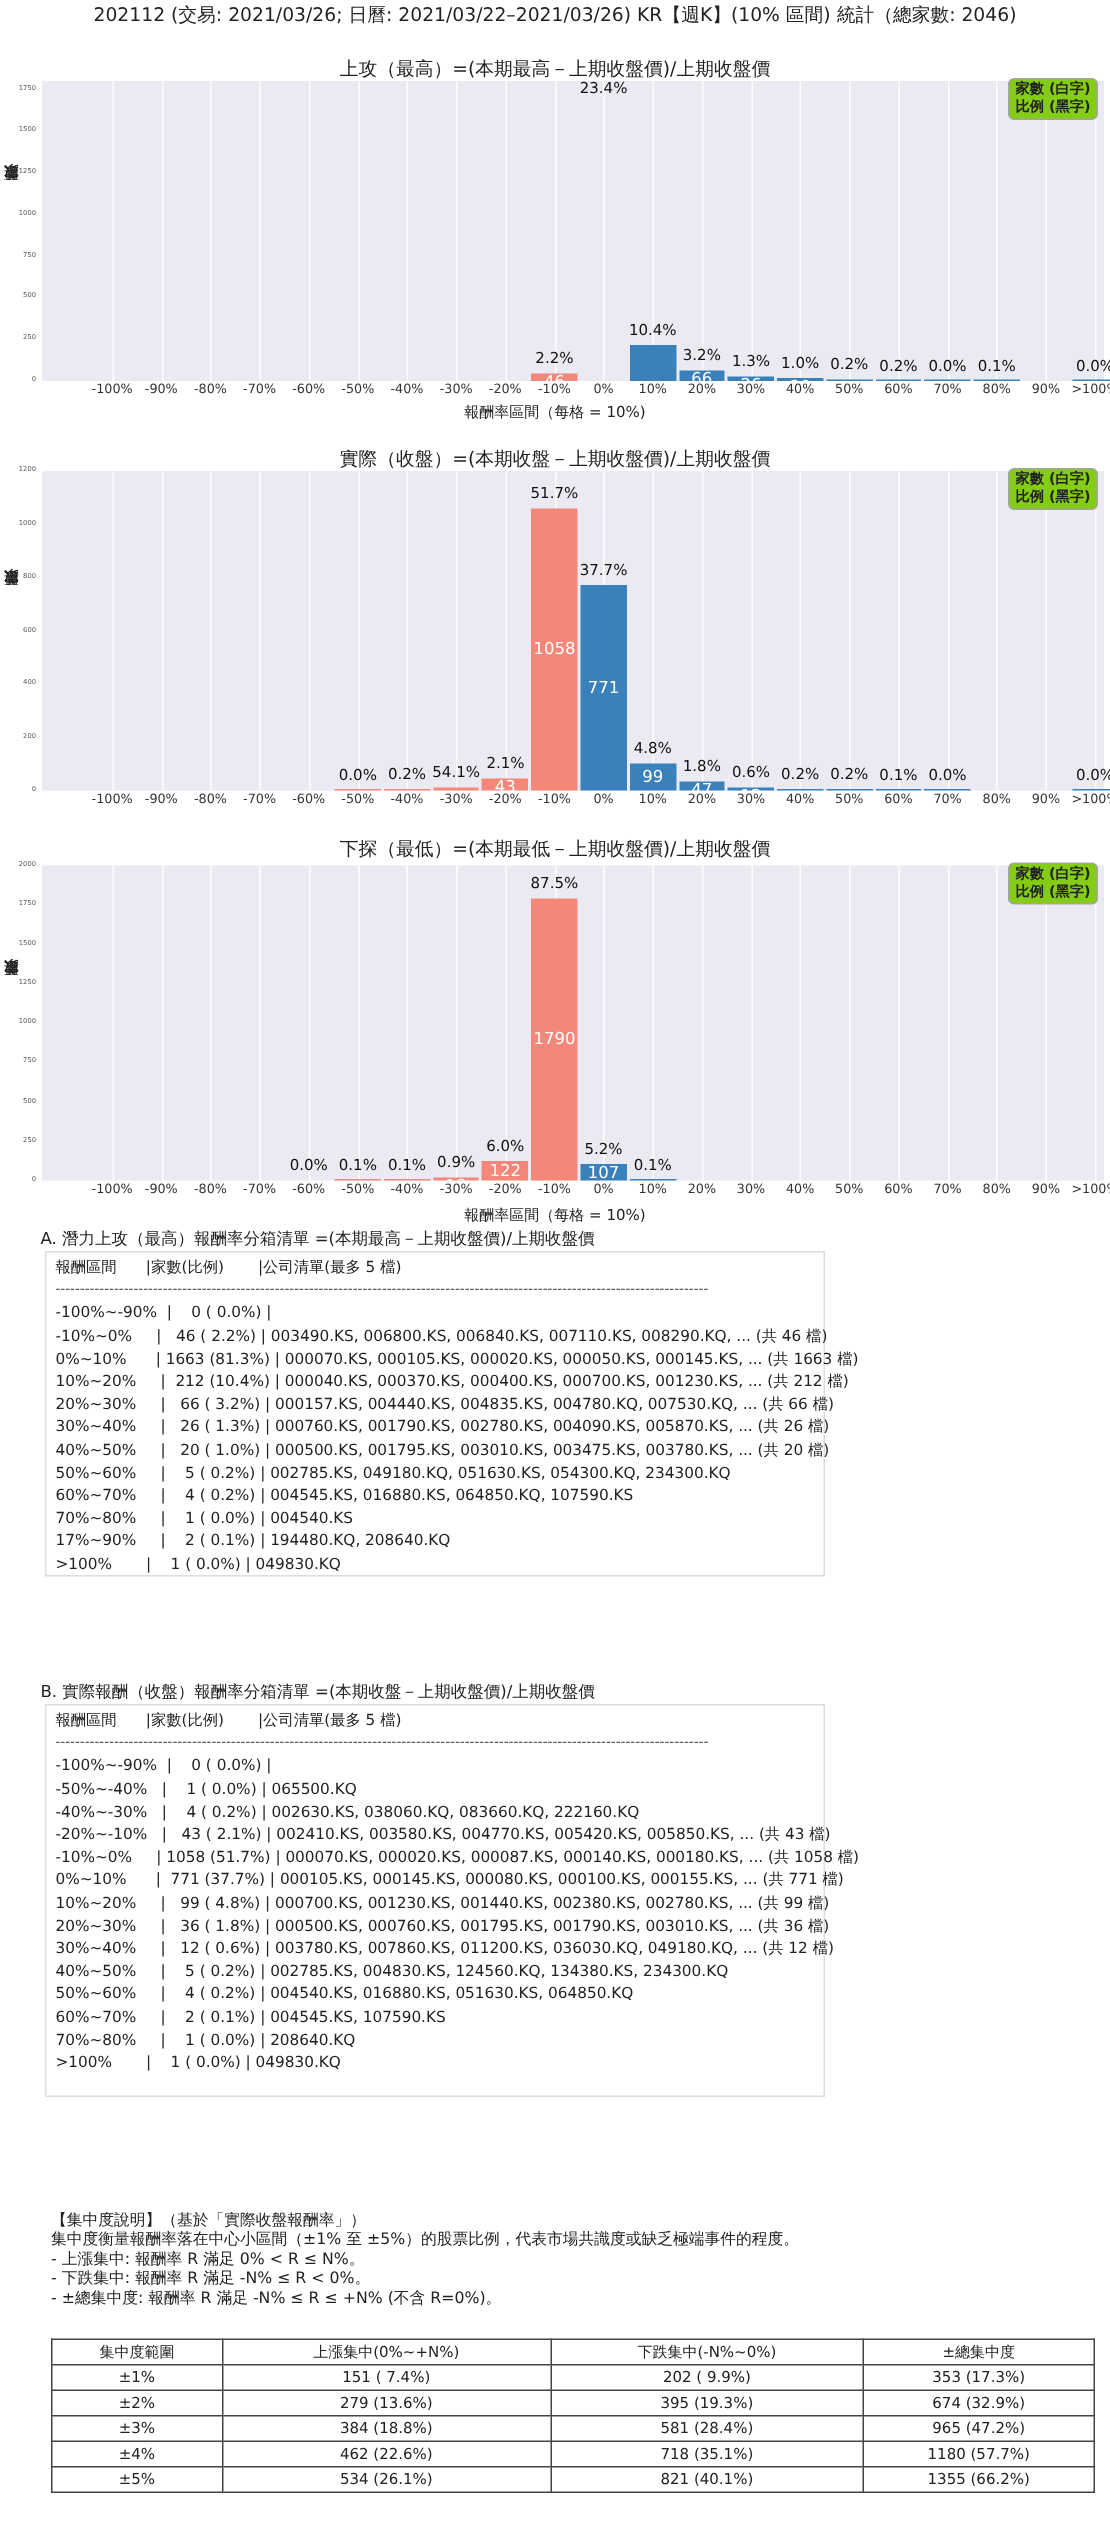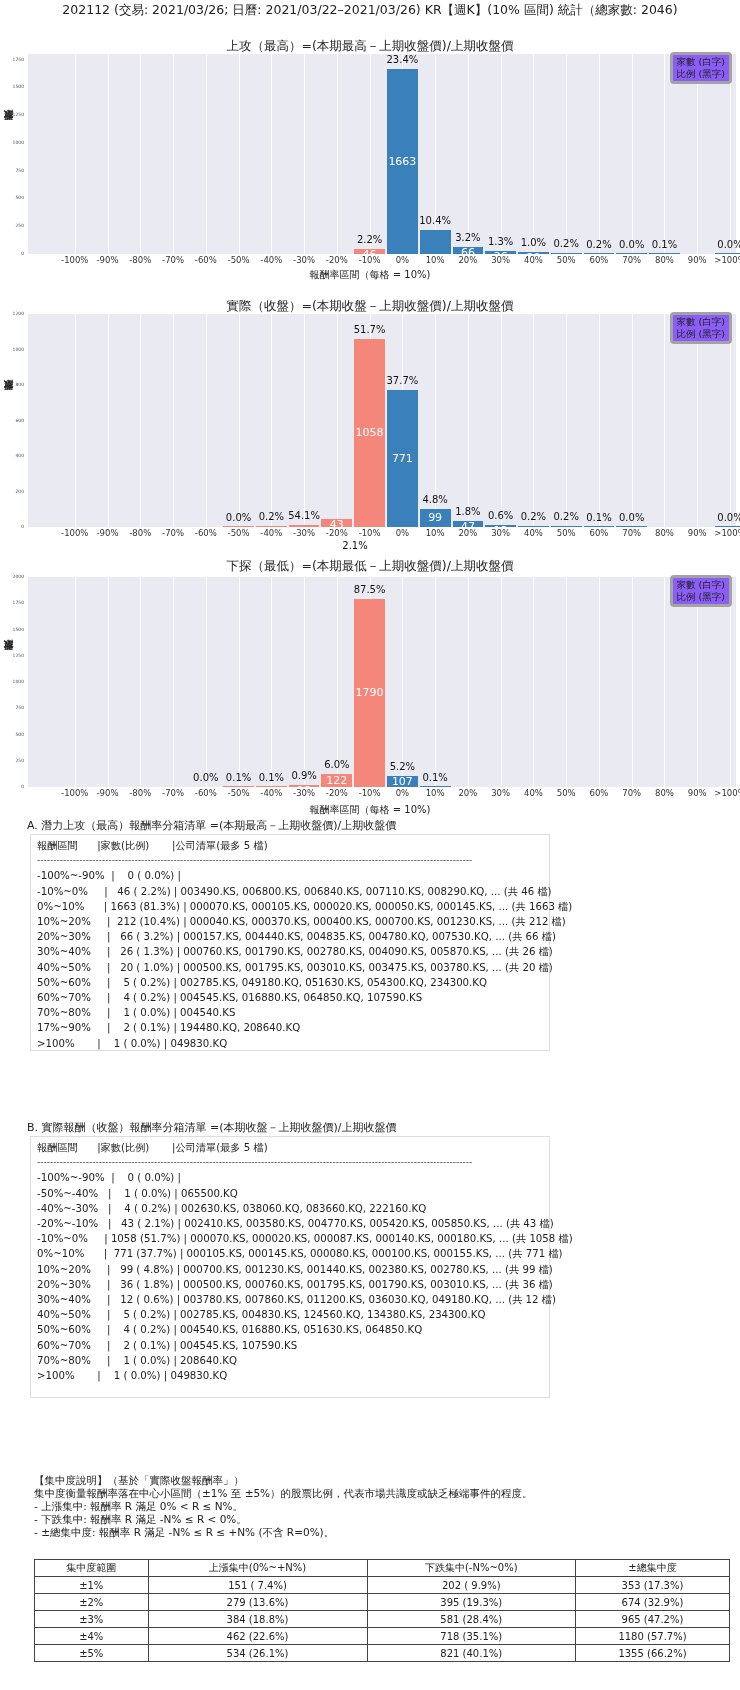--- a/index.html
+++ b/index.html
@@ -11,21 +11,21 @@
   .gridline { position: absolute; top: 0; bottom: 0; width: 1px; background: #ffffff; opacity: 0.9; }
   .bar { position: absolute; bottom: 0; }
   .bar.neg { background: #f4877a; }
   .bar.pos { background: #3a81bb; }
   .bar .count { position: absolute; left: 0; width: 100%; text-align: center; color: #fff; font-size: 11px; }
   .pct { position: absolute; font-size: 10px; color: #111; text-align: center; width: 40px; }
   .ytick { position: absolute; left: 0; width: 24px; text-align: right; font-size: 4.5px; color: #555; }
   .ylabel { position: absolute; left: 2px; font-size: 10px; writing-mode: vertical-rl; transform: rotate(180deg); color: #222; }
   .xtick { position: absolute; font-size: 8.5px; color: #333; width: 40px; text-align: center; }
   .xlabel { position: absolute; left: 0; width: 740px; text-align: center; font-size: 10px; color: #222; }
-  .legend { position: absolute; right: 8px; top: 4px; border: 3px solid #a3a3a3; border-radius: 4px; background: #8b5cf6; padding: 1px 4px; font-size: 9.5px; line-height: 12px; color: #222; }
+  .legend { position: absolute; right: 8px; top: 4px; border: 1px solid #a3a3a3; border-radius: 4px; background: #84cc16; padding: 1px 4px; font-size: 9.5px; line-height: 12px; color: #222; font-weight: bold; }
   .section-heading { position: absolute; left: 27px; font-size: 11px; color: #222; }
   .bin-box { position: absolute; left: 30px; width: 520px; border: 1px solid #ddd; background: #fff; padding: 3px 6px; font-size: 10.2px; line-height: 15.2px; color: #222; }
   .bin-row { white-space: pre; }
   .sep { white-space: nowrap; overflow: hidden; color: #444; font-size: 9px; }
   .conc-text { position: absolute; left: 34px; font-size: 10.5px; line-height: 13px; color: #222; }
   table.conc { position: absolute; left: 34px; top: 1559px; width: 696px; border-collapse: collapse; font-size: 10px; }
   table.conc th, table.conc td { border: 1px solid #444; text-align: center; height: 17px; font-weight: normal; color: #222; }
 </style>
 </head>
 <body>
@@ -51,23 +51,20 @@
       <div class="gridline" style="left: 472.667px;"></div>
       <div class="gridline" style="left: 505.429px;"></div>
       <div class="gridline" style="left: 538.19px;"></div>
       <div class="gridline" style="left: 570.952px;"></div>
       <div class="gridline" style="left: 603.714px;"></div>
       <div class="gridline" style="left: 636.476px;"></div>
       <div class="gridline" style="left: 669.238px;"></div>
       <div class="gridline" style="left: 702px;"></div>
       <div class="bar neg" style="left: 326.238px; width: 30.7619px; height: 5.11111px;">
         <div class="count" style="top: -1px;">46</div>
-      </div>
-      <div class="bar pos" style="left: 359px; width: 30.7619px; height: 184.778px;">
-        <div class="count" style="top: 85.3889px;">1663</div>
       </div>
       <div class="bar pos" style="left: 391.762px; width: 30.7619px; height: 23.5556px;">
         <div class="count" style="top: 0; margin-top: 28px;">212</div>
       </div>
       <div class="bar pos" style="left: 424.524px; width: 30.7619px; height: 7.33333px;">
         <div class="count" style="top: -1px;">66</div>
       </div>
       <div class="bar pos" style="left: 457.286px; width: 30.7619px; height: 2.88889px;">
         <div class="count" style="top: -1px;">26</div>
       </div>
@@ -195,21 +192,21 @@
     <div class="xtick" style="left: 87.5238px; top: 230px;">-90%</div>
     <div class="xtick" style="left: 120.286px; top: 230px;">-80%</div>
     <div class="xtick" style="left: 153.048px; top: 230px;">-70%</div>
     <div class="xtick" style="left: 185.81px; top: 230px;">-60%</div>
     <div class="pct" style="left: 218.571px; top: 213.822px;">0.0%</div>
     <div class="xtick" style="left: 218.571px; top: 230px;">-50%</div>
     <div class="pct" style="left: 251.333px; top: 213.29px;">0.2%</div>
     <div class="xtick" style="left: 251.333px; top: 230px;">-40%</div>
     <div class="pct" style="left: 284.095px; top: 212.403px;">54.1%</div>
     <div class="xtick" style="left: 284.095px; top: 230px;">-30%</div>
-    <div class="pct" style="left: 335px; top: 206.368px; margin-top: 36px;">2.1%</div>
+    <div class="pct" style="left: 317px; top: 206.368px;">2.1%</div>
     <div class="xtick" style="left: 316.857px; top: 230px;">-20%</div>
     <div class="pct" style="left: 349.619px; top: 26.205px;">51.7%</div>
     <div class="xtick" style="left: 349.619px; top: 230px;">-10%</div>
     <div class="pct" style="left: 382.381px; top: 77.1475px;">37.7%</div>
     <div class="xtick" style="left: 382.381px; top: 230px;">0%</div>
     <div class="pct" style="left: 415.143px; top: 196.428px;">4.8%</div>
     <div class="xtick" style="left: 415.143px; top: 230px;">10%</div>
     <div class="pct" style="left: 447.905px; top: 207.61px;">1.8%</div>
     <div class="xtick" style="left: 447.905px; top: 230px;">20%</div>
     <div class="pct" style="left: 480.667px; top: 211.87px;">0.6%</div>

